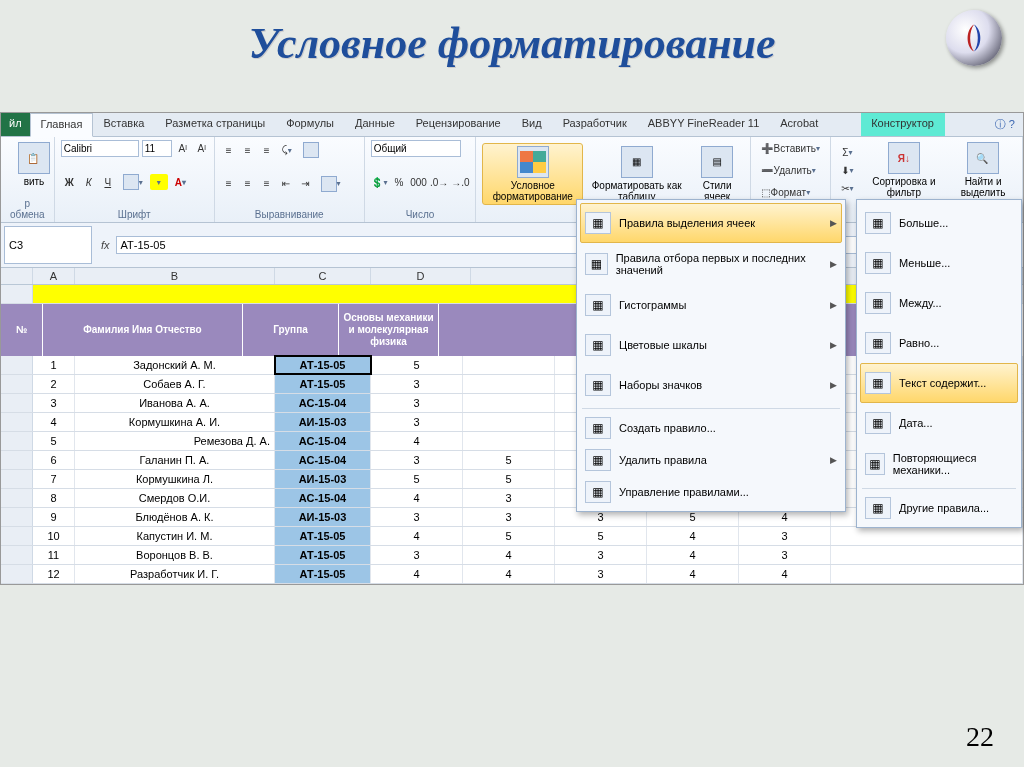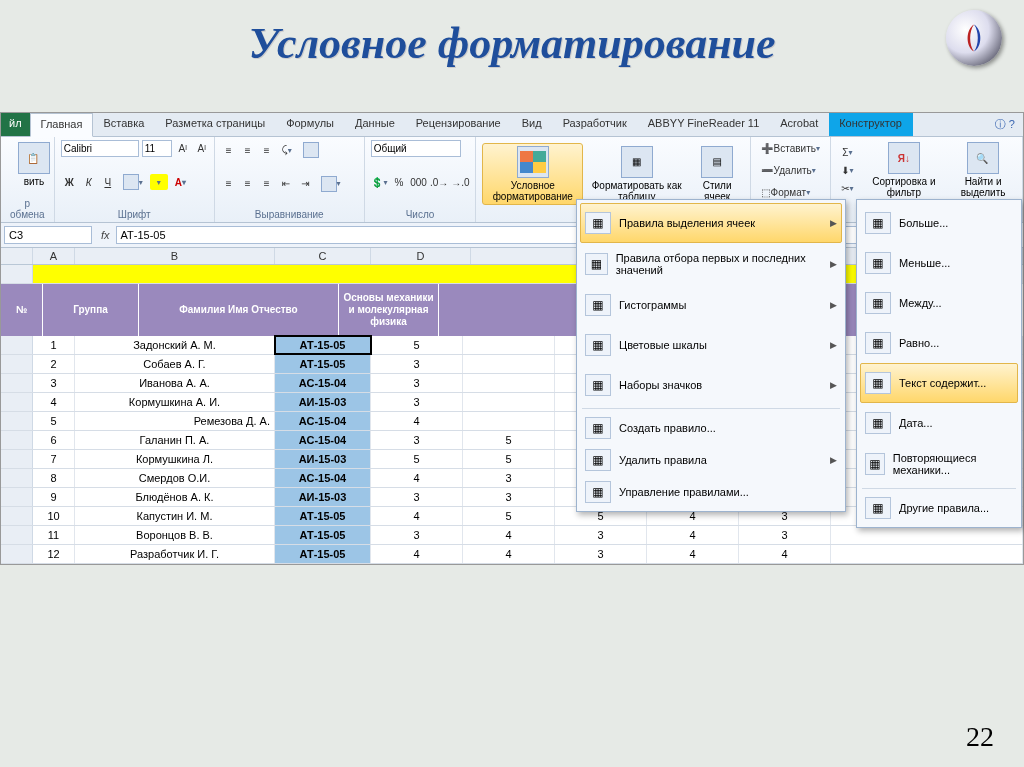--- a/index.html
+++ b/index.html
@@ -7,37 +7,37 @@
   .slide-title { font-family: "Times New Roman", serif; font-style: italic; font-weight: bold; font-size: 44px; color: #1f4e9b; text-align: center; padding: 18px 0 6px; text-shadow: 1px 1px 0 #ccc; }
   .logo { position: absolute; top: 10px; right: 22px; width: 56px; height: 56px; border-radius: 50%; background: radial-gradient(circle at 35% 35%, #fff 0%, #dde 45%, #223 100%); box-shadow: 2px 2px 4px rgba(0,0,0,.4); display:flex; align-items:center; justify-content:center; }
   .logo svg { width: 34px; height: 34px; }
   .page-num { position: absolute; right: 30px; bottom: 14px; font-family: "Times New Roman", serif; font-size: 28px; color: #000; }
 
   .excel { position: absolute; left: 0; top: 112px; width: 1024px; background: #fff; border: 1px solid #999; }
   .tabs { display:flex; background:#e4ebf3; border-bottom:1px solid #b5c3d3; font-size:11px; }
   .tabs .file { background:#217346; color:#fff; padding:4px 8px; }
   .tabs .tab { padding:4px 10px; color:#333; border-right:1px solid transparent; cursor:default;}
   .tabs .tab.active { background:#fafcff; border:1px solid #b5c3d3; border-bottom:1px solid #fafcff; margin-bottom:-1px;}
-  .tabs .tab.ctx { background:#0ea5e9; }
+  .tabs .tab.ctx { background:#5eead4;margin-left:32px; }
   .tabs .help { margin-left:auto; padding:4px 8px; color:#3a66b1;}
 
   .ribbon { display:flex; background:linear-gradient(#fafcff,#e9f0f8); border-bottom:1px solid #b5c3d3; font-size:10px; min-height:86px;}
   .group { border-right:1px solid #cfd9e5; padding:3px 6px 2px; display:flex; flex-direction:column; justify-content:space-between; }
   .group-label { text-align:center; color:#5a7090; font-size:10px; margin-top:2px;}
   .row { display:flex; align-items:center; gap:3px; }
   .btn { display:inline-flex; align-items:center; justify-content:center; padding:1px 3px; border:1px solid transparent; border-radius:2px; font-size:10px; color:#333; min-width:16px; min-height:16px;}
   .bigbtn { display:flex; flex-direction:column; align-items:center; padding:2px 4px; font-size:10px; text-align:center; line-height:1.1; min-width:54px;}
   .bigbtn .ic { width:32px; height:32px; margin-bottom:2px; background:#dce6f2; border:1px solid #8faad0; display:flex; align-items:center; justify-content:center;}
   .bigbtn.hl { background:linear-gradient(#fff3cf,#ffd76b); border:1px solid #e2b64a; border-radius:3px;}
   .mini-ic { width:16px; height:16px; display:inline-block; border:1px solid #8faad0; background:#dce6f2;}
   .sel { border:1px solid #a9bdd7; background:#fff; font-size:10px; padding:0 2px; height:17px;}
   .dd::after { content:" ▾"; color:#5a7090; font-size:8px;}
 
   .fbar { display:flex; align-items:center; background:#eef3fa; border-bottom:1px solid #b5c3d3; font-size:11px;}
-  .namebox { width:88px; border:1px solid #a9bdd7; background:#fff; margin:3px; padding:2px 4px;}
+  .namebox { width:88px; border:1px solid #a9bdd7; background:#fff; margin:3px; padding:12px 4px;}
   .fx { padding:0 6px; font-style:italic; color:#444;}
   .fcontent { flex:1; border:1px solid #a9bdd7; background:#fff; margin:3px 3px 3px 0; padding:2px 4px;}
 
   .colhdrs { display:flex; background:#e9eef5; border-bottom:1px solid #b9c7d6; font-size:11px;}
   .colhdrs div { border-right:1px solid #cfd9e5; text-align:center; padding:2px 0; color:#333;}
   .w-row { width:32px;} .w-a{width:42px;} .w-b{width:200px;} .w-c{width:96px;} .w-d{width:100px;}
   .w-rest{flex:1;}
 
   .sheet { font-size:11px; }
   .srow { display:flex; border-bottom:1px solid #d6dde6;}
@@ -230,22 +230,22 @@
 
   <div class="sheet">
     <div class="srow">
         <div class="rh"></div>
         <div class="cell yellow" style="flex:1;height:18px"></div>
       </div>
 
     <div class="thead">
       <div class="rh" style="background:#e9eef5"></div>
       <div class="cell" style="width:42px">№</div>
+      <div class="cell" style="width:200px">Фамилия Имя Отчество</div>
       <div class="cell" style="width:96px">Группа</div>
-      <div class="cell" style="width:200px">Фамилия Имя Отчество</div>
       <div class="cell" style="width:100px">Основы механики и молекулярная физика</div>
       <div class="cell" style="flex:1"></div>
       <div class="cell" style="width:44px">ная я</div>
     </div>
 
     <div id="rows">
         <div class="srow">
           <div class="rh"></div>
     <div class="cell" style="width:42px">1</div>
     <div class="cell" style="width:200px;text-align:center">Задонский А. М.</div>

